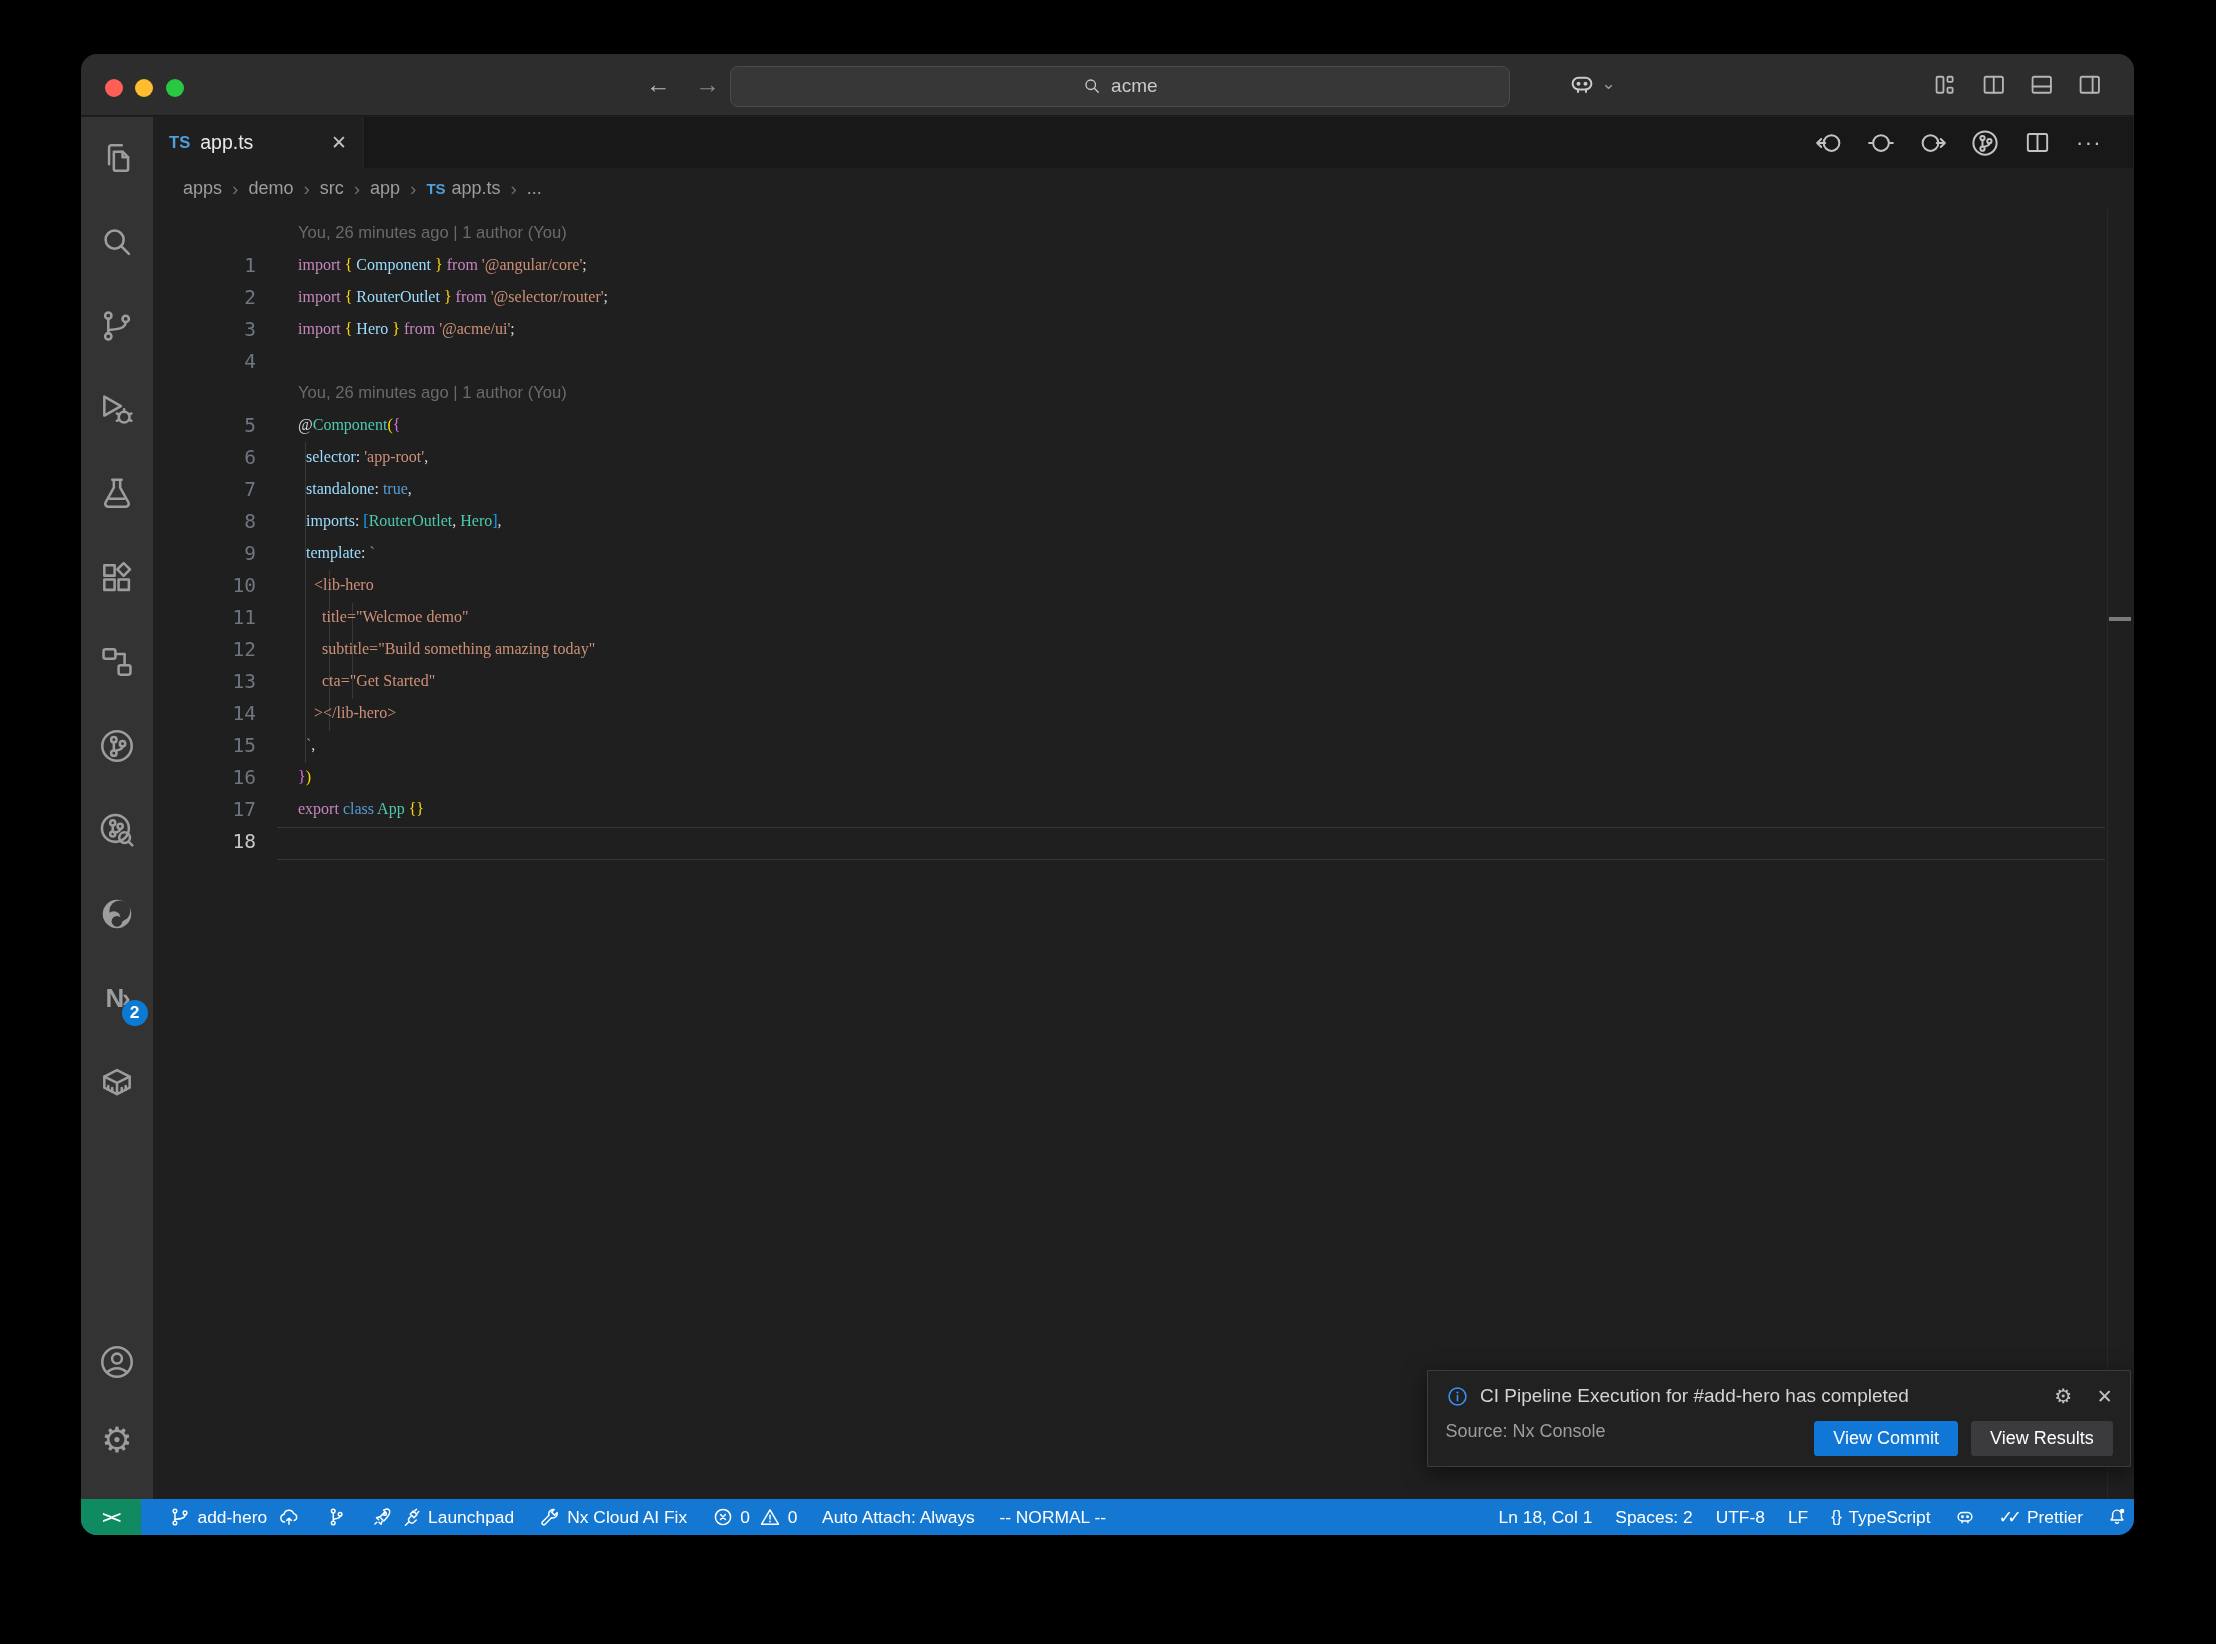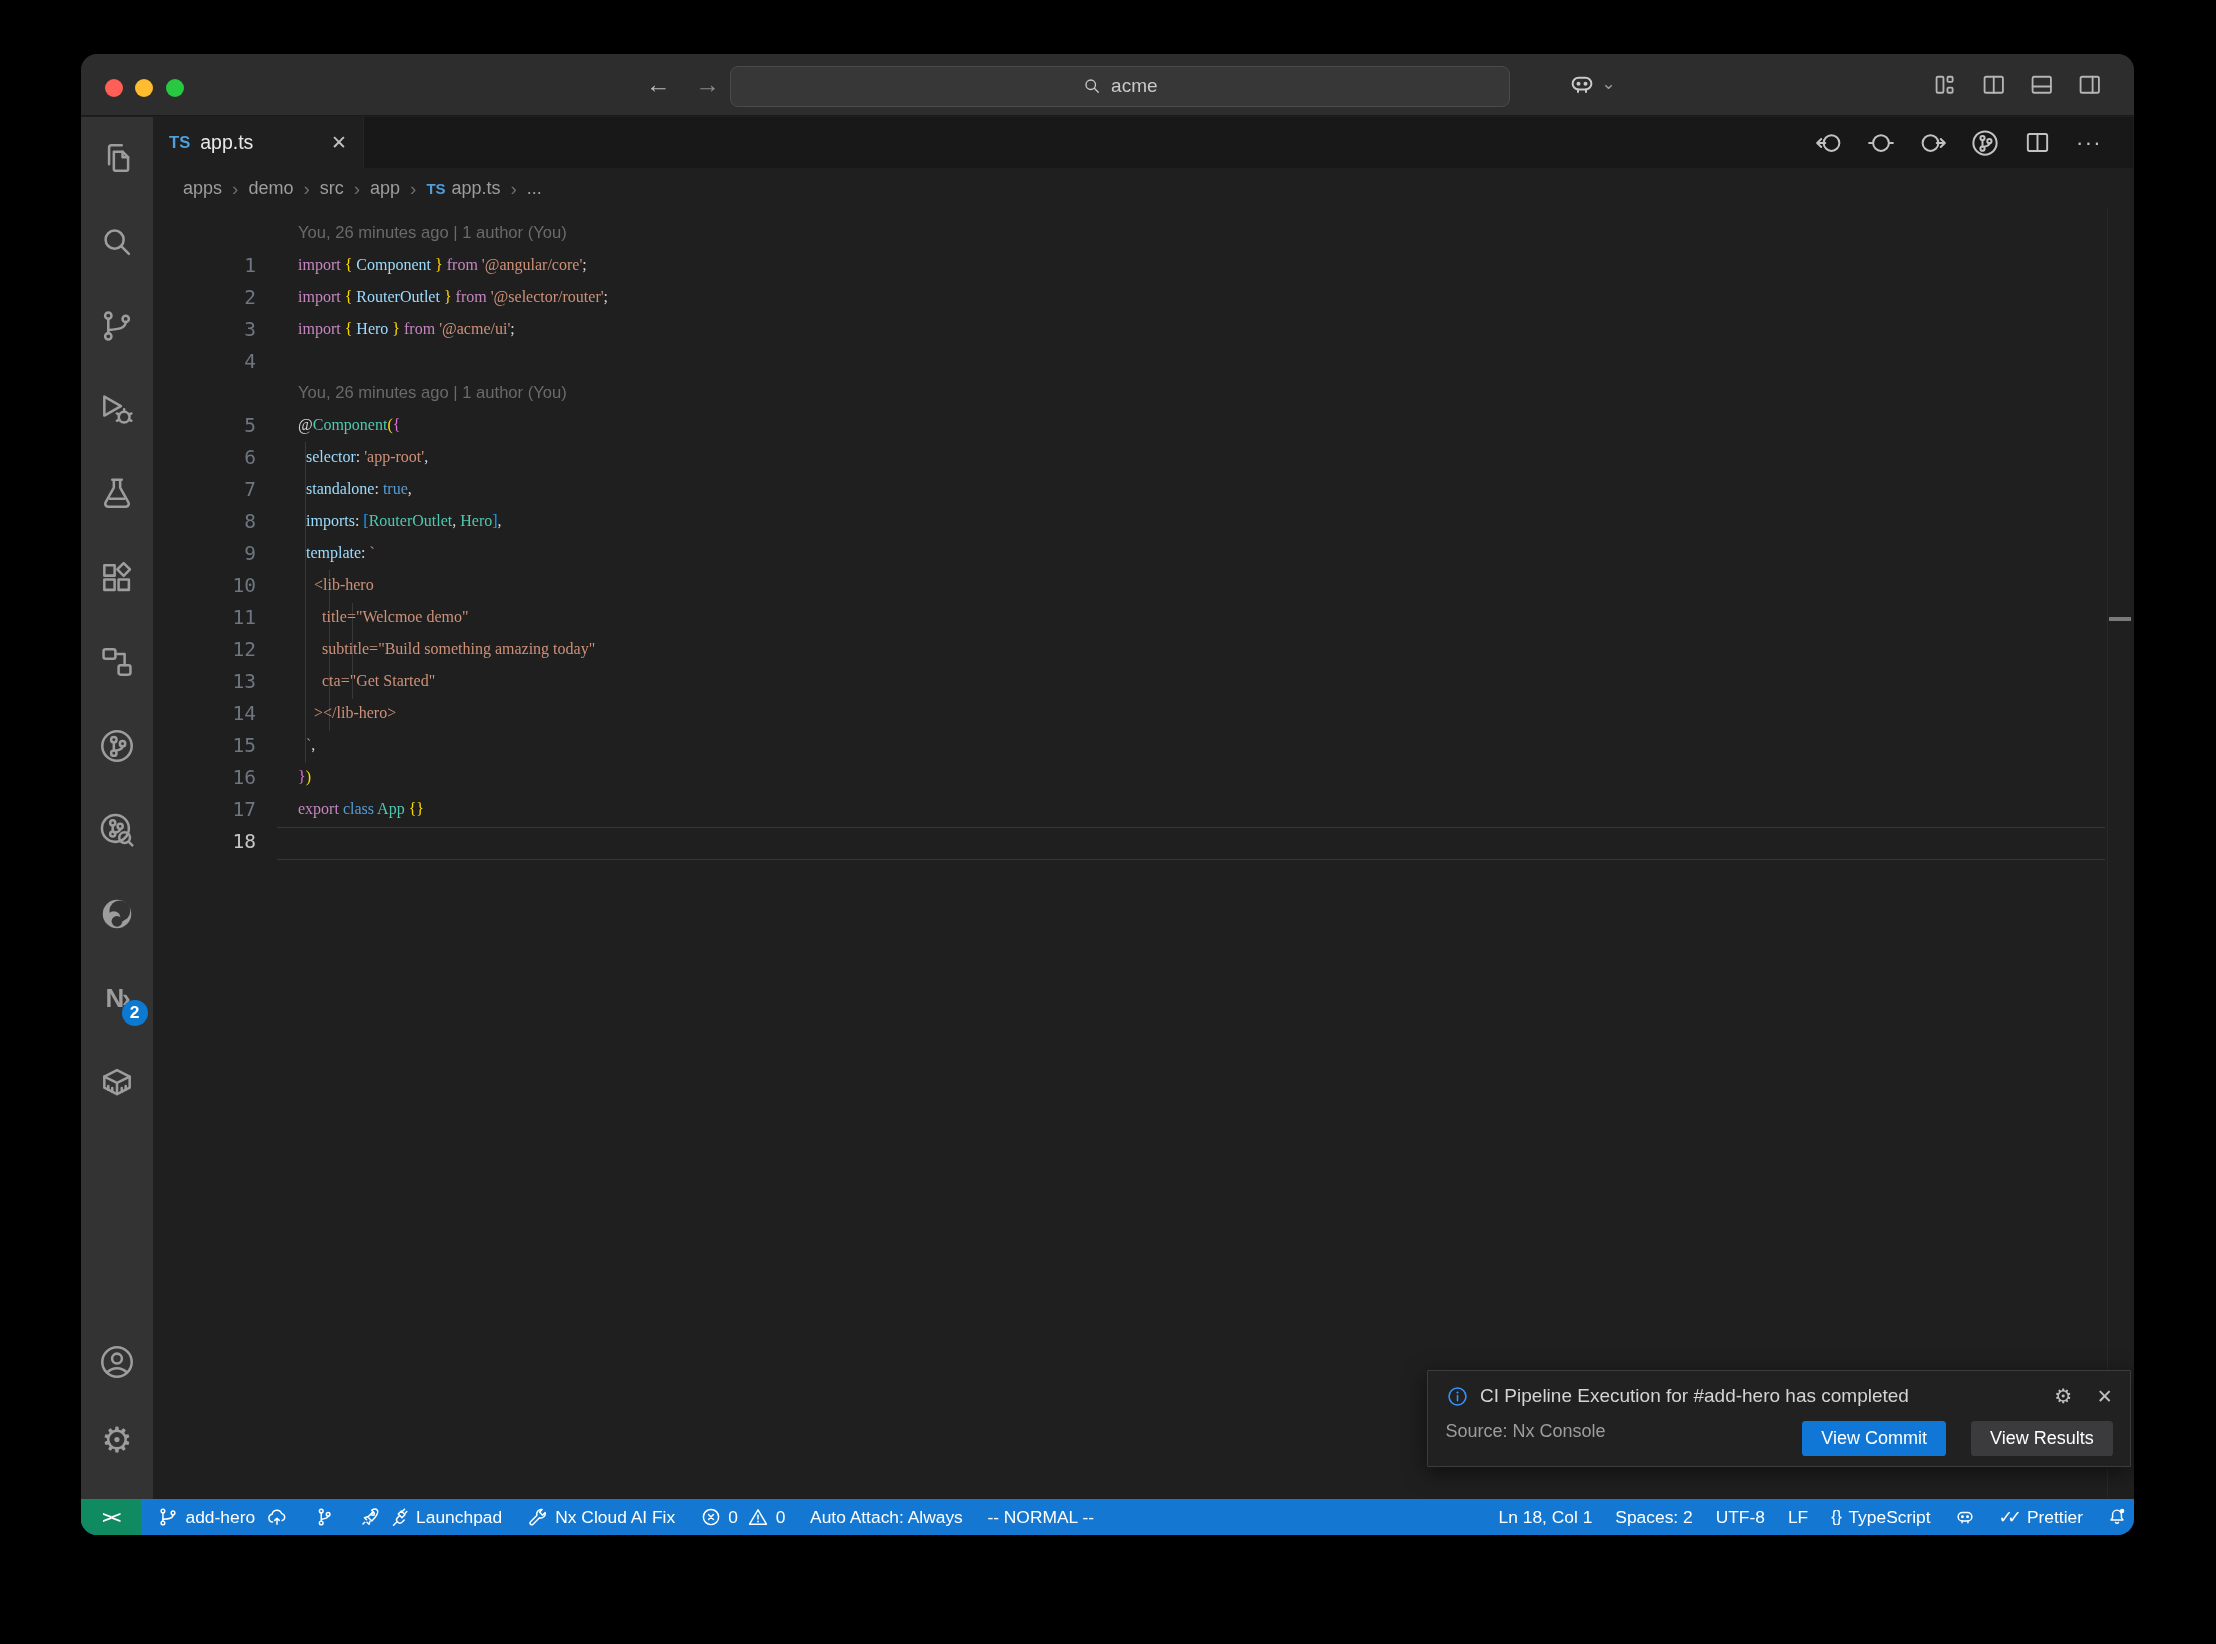--- a/index.html
+++ b/index.html
@@ -69,30 +69,30 @@
 
   
   .toast { position:absolute; right:2.9px; top:1316px; width:704px; height:97px; background:#212122; border:0.7px solid #3c3c3c;
            border-radius:1px; box-shadow:0 5.8px 22px rgba(0,0,0,.5); padding:13px 17.4px 11.6px 17.4px; }
   .toast-row1 { display:flex; align-items:center; gap:11.6px; }
   .toast-title { color:#d4d4d4; font-size:19px; flex:1; }
   .toast-gear { color:#c0c0c0; font-size:20px; margin-right:13px; }
   .toast-close { color:#c0c0c0; font-size:19px; }
   .toast-row2 { display:flex; align-items:flex-start; margin-top:13px; }
   .toast-src { color:#9d9d9d; font-size:18px; flex:1; }
-  .btn { font-size:18px; border-radius:3.6px; padding:7.2px 19px; margin-left:25px; color:#fff; }
+  .btn { font-size:18px; border-radius:3.6px; padding:7.2px 19px; margin-left:13px; color:#fff; }
   .btn-primary { background:#1177d7; }
   .btn-secondary { background:#3b3b3e; }
 
   
   .statusbar { position:absolute; left:0; bottom:0; width:100%; height:36px; background:#1478d2; display:flex; align-items:stretch;
                color:#fff; font-size:17.4px; }
   .sb-remote { width:60px; background:#108a60; display:flex; align-items:center; justify-content:center; font-weight:bold;
                font-size:17.4px; letter-spacing:-1.4px; }
-  .sb-left { display:flex; gap:24.6px; padding-left:16px; flex:1; }
+  .sb-left { display:flex; gap:24.6px; padding-left:28px; flex:1; }
   .sb-right { display:flex; align-items:center; gap:23px; padding-right:6px; }
   .sb-item { display:flex; align-items:center; gap:6.5px; white-space:nowrap; }
   .sb-item svg { width:22px; height:22px; }
   .sb-checks { letter-spacing:-5.8px; margin-right:4.3px; }
   .sb-braces { font-size:16px; }
 
   .ic { stroke:currentColor; fill:none; stroke-width:1.6; stroke-linecap:round; stroke-linejoin:round; }
 </style>
 </head>
 <body>

